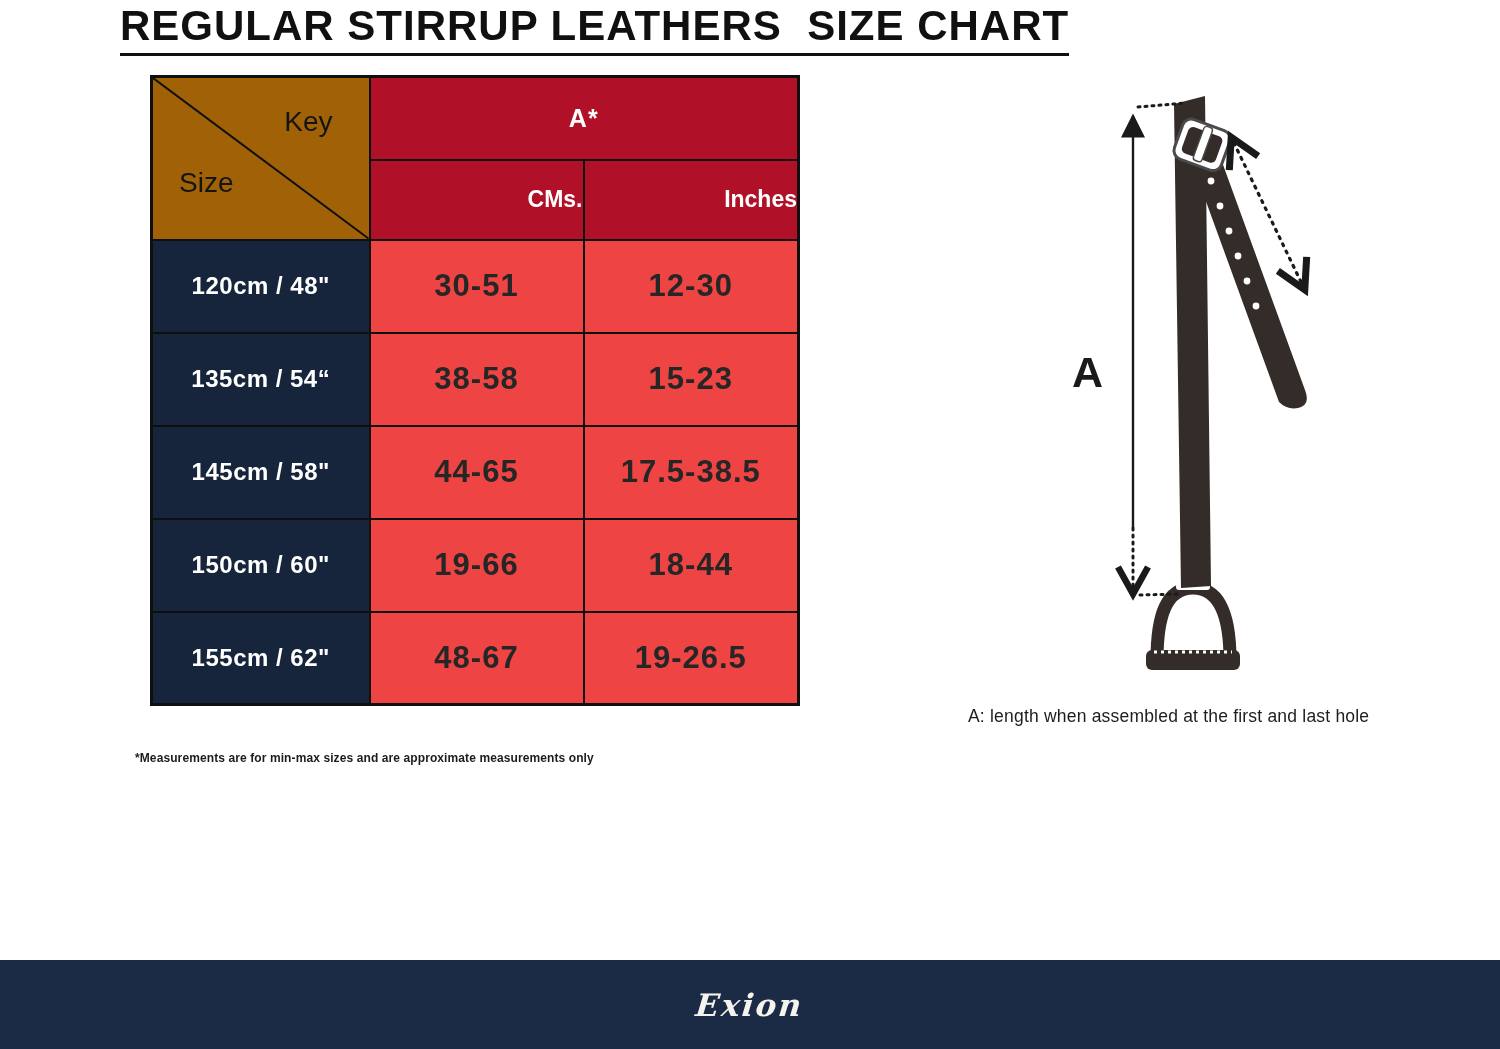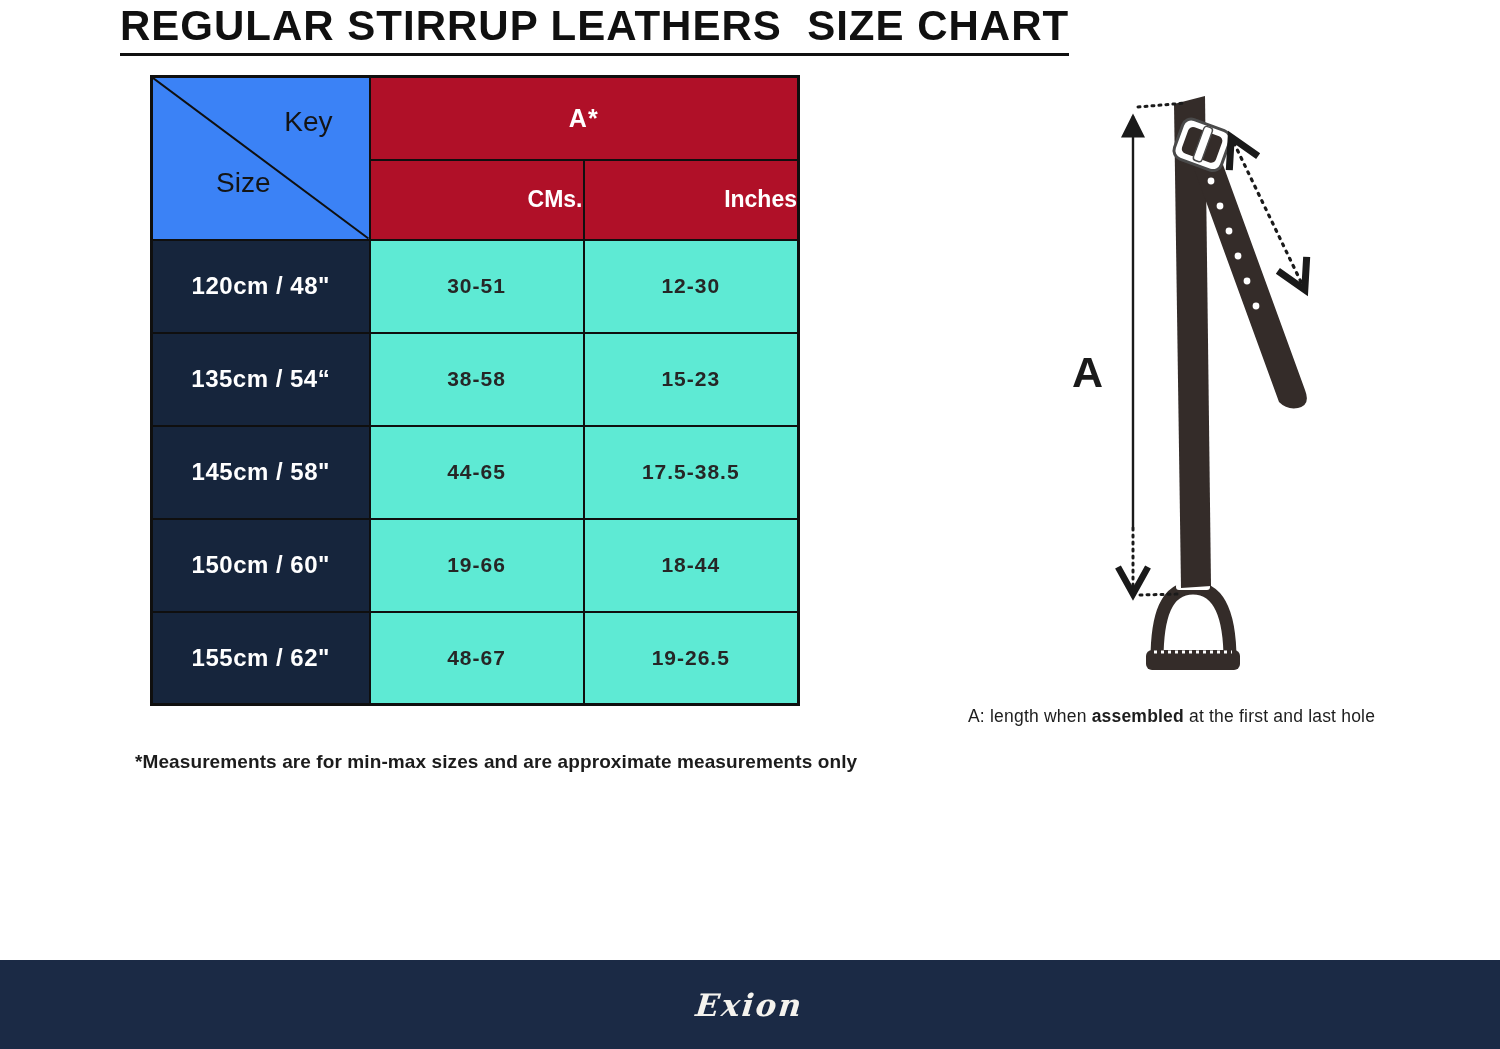--- a/index.html
+++ b/index.html
@@ -26,61 +26,61 @@
     padding: 0;
   }
   .chart-table { border: 3px solid #0f0f0f; }
   .col-size { width: 218px; }
   .col-cms  { width: 214px; }
   .col-in   { width: 215px; }
   .row-h1 { height: 83px; }
   .row-h2 { height: 80px; }
   .row-data { height: 93px; }
 
-  td.corner { position: relative; background: #3b82f6; }
+  td.corner { position: relative; background: #a16207; }
   td.corner svg { position: absolute; inset: 0; width: 100%; height: 100%; }
   .corner-key {
     position: absolute; top: 28px; right: 36px;
     font-size: 28px; font-weight: 500; color: #141414;
   }
   .corner-size {
     position: absolute; bottom: 40px; left: 26px;
-    font-size: 28px; font-weight: 500; color: #141414; margin-left: 37px;
+    font-size: 28px; font-weight: 500; color: #141414;
   }
 
   td.red-cell { background: #B01028; color: #ffffff; font-weight: bold; }
   td.group-a { font-size: 25px; letter-spacing: 1px; }
   td.sub-head { font-size: 23px; text-align: right; }
 
   td.navy-cell {
     background: #16253C; color: #ffffff;
     font-size: 24px; font-weight: bold; letter-spacing: 0.5px;
   }
   td.value-cell {
-    background: #5eead4; color: #262626;
-    font-size: 21px; font-weight: bold; letter-spacing: 1px;
+    background: #ef4444; color: #262626;
+    font-size: 31px; font-weight: bold; letter-spacing: 1px;
   }
 
   
   .footnote {
     position: absolute; left: 135px; top: 751px;
-    font-size: 19px; font-weight: bold; color: #1c1c1c; letter-spacing: 0.1px;
+    font-size: 12px; font-weight: bold; color: #1c1c1c; letter-spacing: 0.1px;
   }
 
   
   .diagram-svg { position: absolute; left: 1060px; top: 88px; }
   .diagram-a-label {
     position: absolute; left: 1072px; top: 348px;
     font-size: 43px; font-weight: 600; color: #1a1a1a;
   }
   .diagram-caption {
     position: absolute; left: 968px; top: 706px;
     font-size: 17.5px; color: #1d1d1d; letter-spacing: 0.2px;
   }
-  .diagram-caption .bold { font-weight: bold; }
+  .diagram-caption .bold { font-weight: normal; }
 
   
   .footer-bar {
     position: absolute; left: 0; top: 960px; width: 1500px; height: 89px;
     background: #1B2A45;
     display: flex; align-items: center; justify-content: center;
   }
   .brand {
     color: #f5f3ee;
     font-family: "DejaVu Serif", serif;

